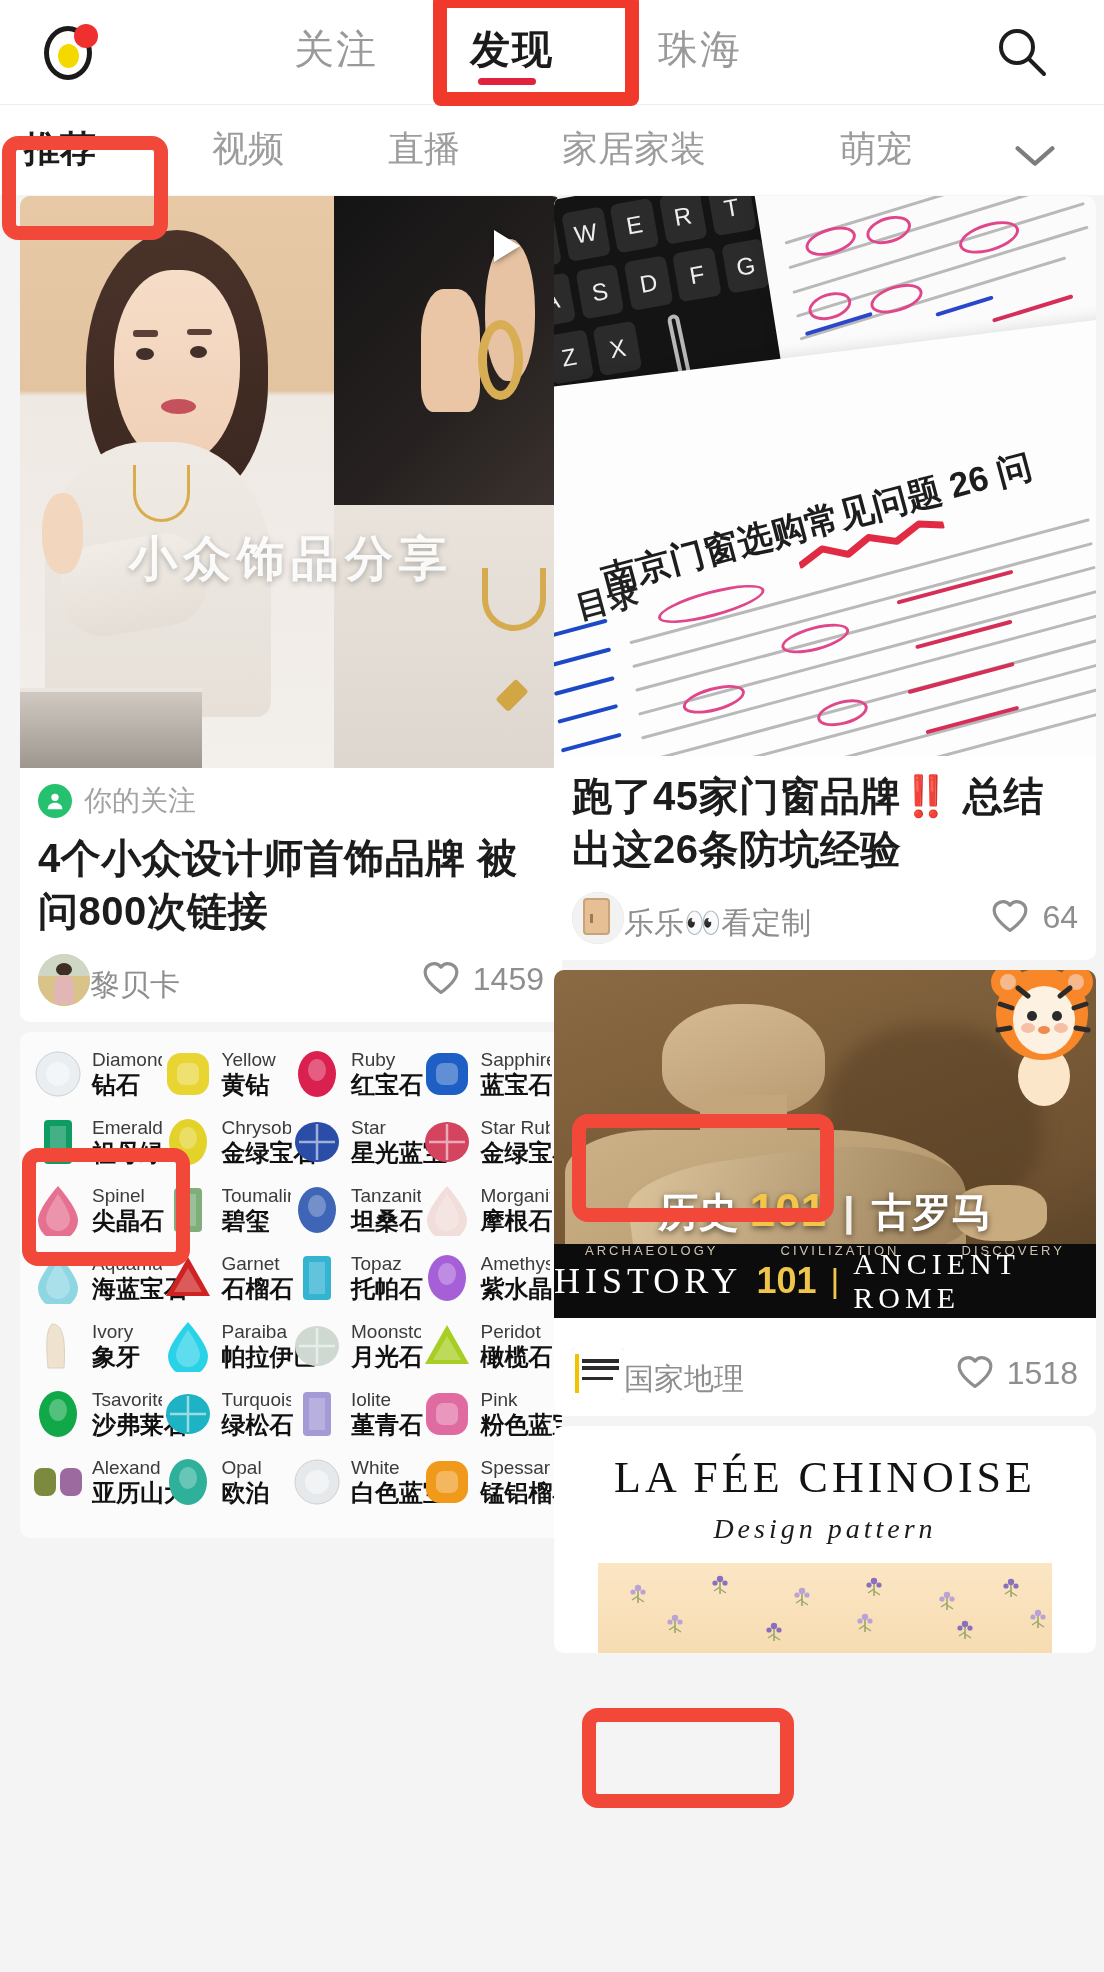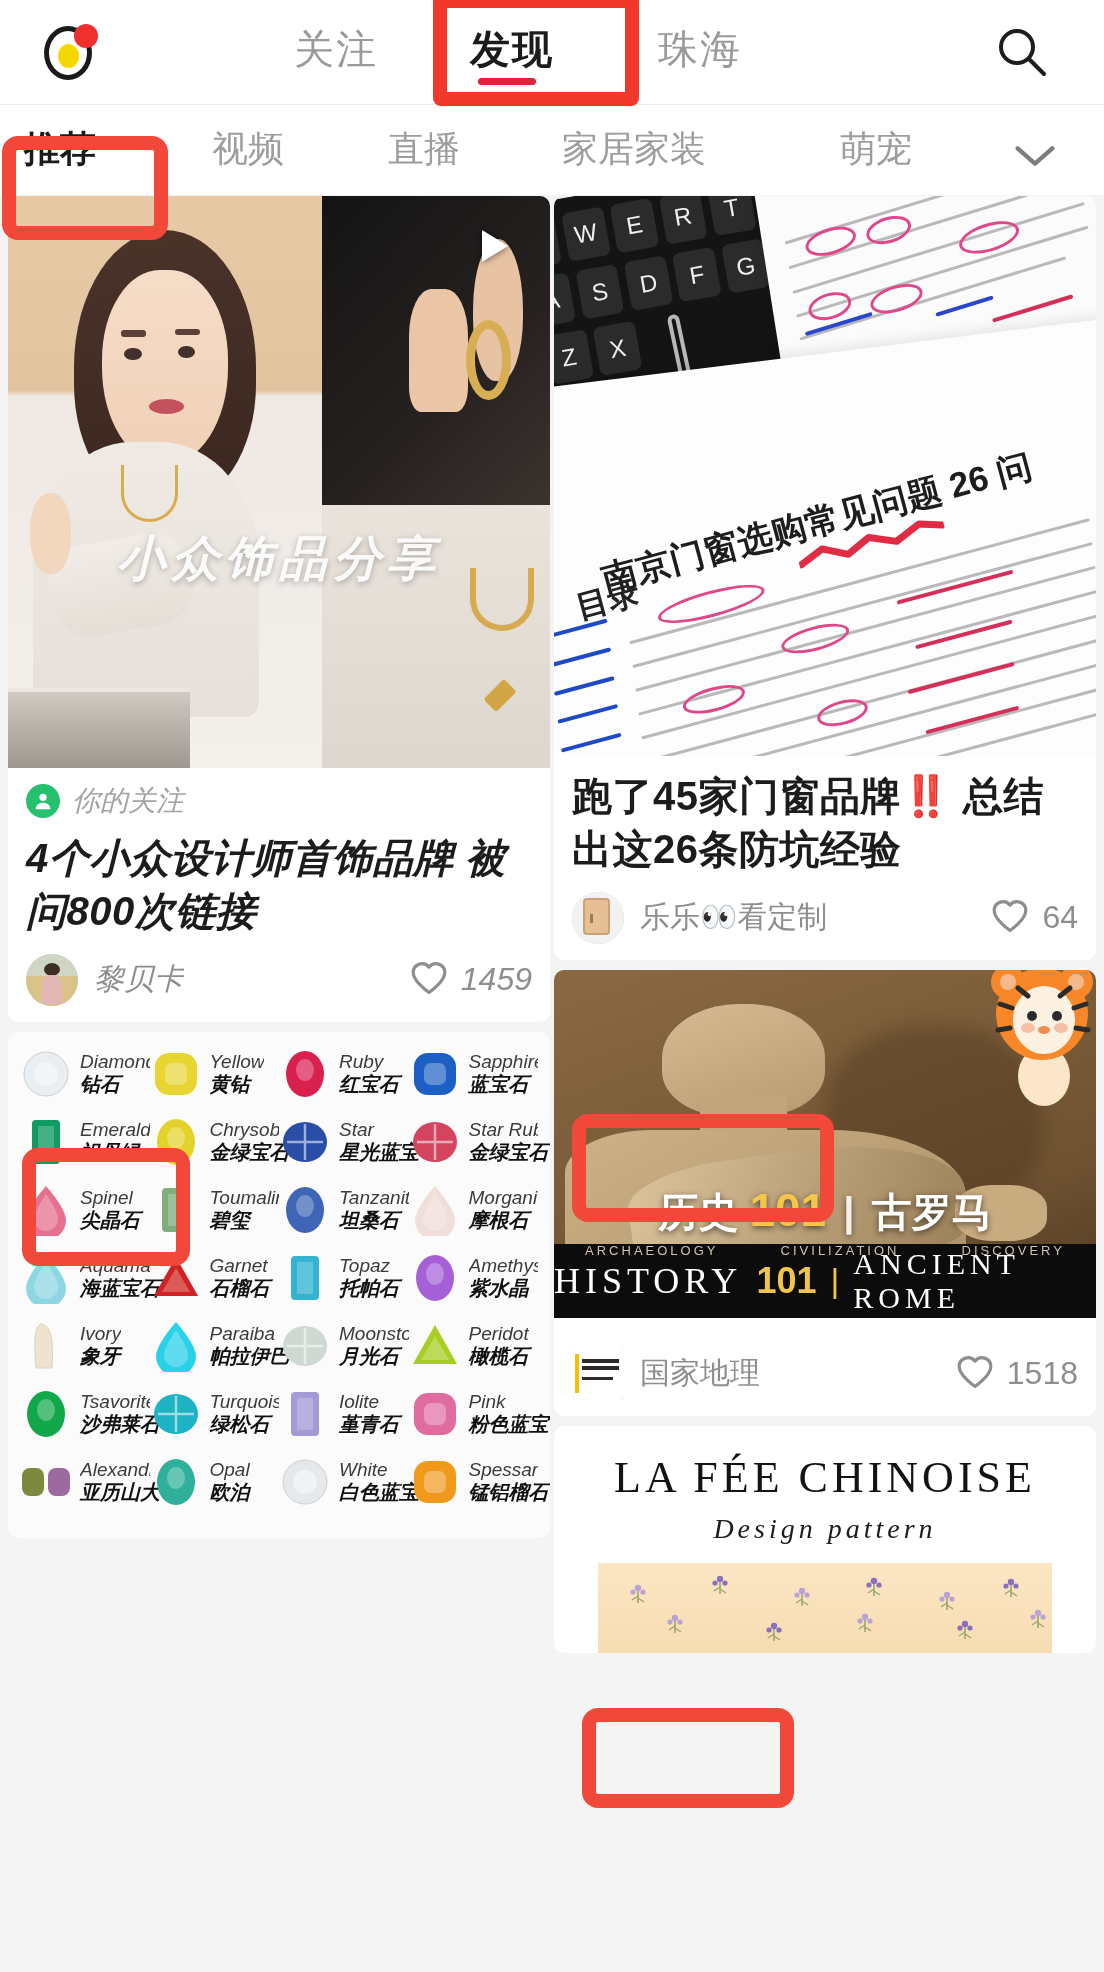--- a/index.html
+++ b/index.html
@@ -50,21 +50,21 @@
   }
   .cat.active { color:#1b1b1b; font-weight:bold; }
   .chev { position:absolute; right:46px; top:38px; }
 
   
   .feed {
     position:absolute; top:196px; left:0; width:1104px; height:1776px;
     background:#f4f4f4;
   }
   .col { position:absolute; top:0; width:542px; }
-  .col-left { left:8px;font-style:italic; }
+  .col-left { left:20px; }
   .col-right { left:554px; }
 
   .card {
     background:#ffffff; border-radius:10px; overflow:hidden;
     margin-bottom:10px; position:relative;
   }
   .card-img { position:relative; width:100%; overflow:hidden; background:#ddd; }
   .card-body { padding:14px 18px 16px 18px; }
 
   .badge-follow { display:flex; align-items:center; gap:12px; margin-bottom:12px; }
@@ -75,21 +75,21 @@
   .badge-txt { font-size:28px; color:#a3a3a3; }
 
   .card-title {
     font-size:40px; line-height:1.32; color:#1c1c1c; font-weight:600;
     letter-spacing:0.5px;
   }
   .card-meta {
     display:flex; align-items:center; justify-content:space-between;
     margin-top:16px;
   }
-  .author { display:flex; align-items:center; gap:16px; min-width:0; }
+  .author { display:flex; align-items:flex-end; gap:0; min-width:0; }
   .avatar {
     width:52px; height:52px; border-radius:50%; flex:none; overflow:hidden;
     position:relative; background:#d8cdbb;
   }
   .author-name {
     font-size:30px; color:#8e8e8e; white-space:nowrap; overflow:hidden;
     text-overflow:ellipsis;
   }
   .likes { display:flex; align-items:center; gap:12px; flex:none; }
   .like-count { font-size:32px; color:#8e8e8e; }
@@ -296,21 +296,21 @@
     position:absolute; right:-6px; top:-12px; width:120px; height:148px; z-index:5;
   }
 
   
   .gems { background:#fbfbfb; padding:16px 12px 14px 12px; }
   .gem-row { display:flex; align-items:center; margin-bottom:16px; }
   .gem-cell { flex:1; display:flex; align-items:center; gap:8px; min-width:0; }
   .gem-shape { width:52px; height:52px; flex:none; }
   .gem-label { line-height:1.15; min-width:0; }
   .gem-en { font-size:19px; color:#3b3b3b; white-space:nowrap; overflow:hidden; }
-  .gem-cn { font-size:20px; color:#111; font-weight:bold; white-space:nowrap; }
+  .gem-cn { font-size:24px; color:#111; font-weight:bold; white-space:nowrap; }
 
   
   .fee { background:#ffffff; padding:26px 10px 0 10px; text-align:center; }
   .fee-title {
     font-family:"Liberation Serif","DejaVu Serif",serif; font-size:44px;
     letter-spacing:4px; color:#131313;
   }
   .fee-sub {
     font-family:"Liberation Serif","DejaVu Serif",serif; font-style:italic;
     font-size:28px; letter-spacing:4px; color:#1c1c1c; margin-top:10px;

